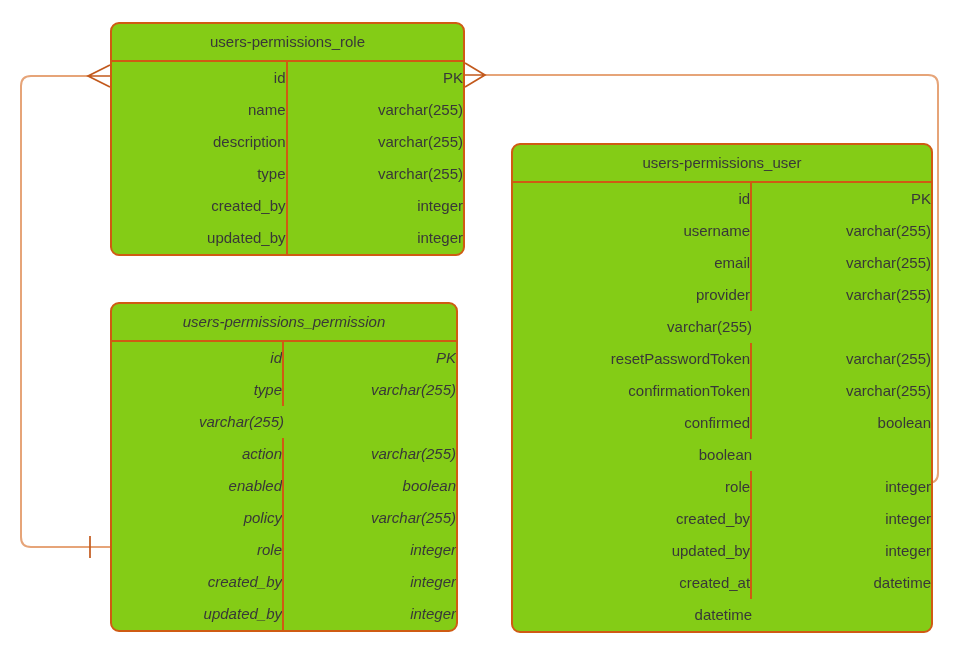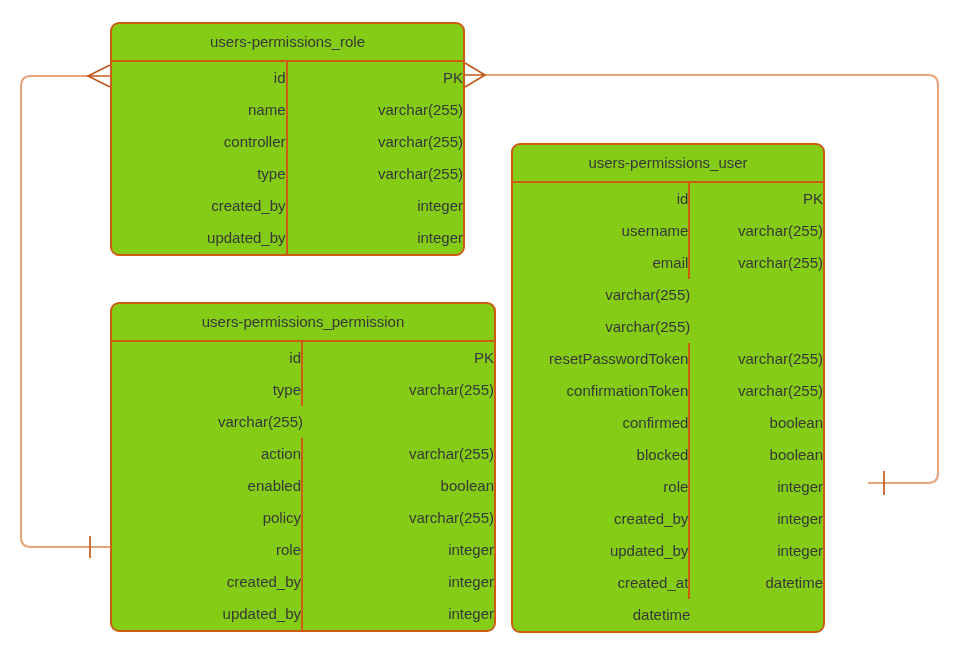--- a/index.html
+++ b/index.html
@@ -93,39 +93,39 @@
     <div class="er-rows">
         <div class="row">
           <div class="cell name">id</div>
           <div class="cell type">PK</div>
         </div>
         <div class="row">
           <div class="cell name">name</div>
           <div class="cell type">varchar(255)</div>
         </div>
         <div class="row">
-          <div class="cell name">controller</div>
+          <div class="cell name">description</div>
           <div class="cell type">varchar(255)</div>
         </div>
         <div class="row">
           <div class="cell name">type</div>
           <div class="cell type">varchar(255)</div>
         </div>
         <div class="row">
           <div class="cell name">created_by</div>
           <div class="cell type">integer</div>
         </div>
         <div class="row">
           <div class="cell name">updated_by</div>
           <div class="cell type">integer</div>
         </div>
       </div>
   </div>
 
-  <div class="er-table" style="left:110px; top:302px; width:386px; --split:50%;">
+  <div class="er-table" style="left:110px; top:302px; width:348px;font-style:italic; --split:50%;">
     <div class="er-title">users-permissions_permission</div>
     <div class="er-rows">
         <div class="row">
           <div class="cell name">id</div>
           <div class="cell type">PK</div>
         </div>
         <div class="row">
           <div class="cell name">type</div>
           <div class="cell type">varchar(255)</div>
         </div>
@@ -152,55 +152,55 @@
           <div class="cell name">created_by</div>
           <div class="cell type">integer</div>
         </div>
         <div class="row">
           <div class="cell name">updated_by</div>
           <div class="cell type">integer</div>
         </div>
       </div>
   </div>
 
-  <div class="er-table" style="left:511px; top:143px; width:314px; --split:57.2%;">
+  <div class="er-table" style="left:511px; top:143px; width:422px; --split:57.2%;">
     <div class="er-title">users-permissions_user</div>
     <div class="er-rows">
         <div class="row">
           <div class="cell name">id</div>
           <div class="cell type">PK</div>
         </div>
         <div class="row">
           <div class="cell name">username</div>
           <div class="cell type">varchar(255)</div>
         </div>
         <div class="row">
           <div class="cell name">email</div>
           <div class="cell type">varchar(255)</div>
         </div>
         <div class="row">
+          <div class="cell name">provider</div>
           <div class="cell type">varchar(255)</div>
         </div>
         <div class="row">
           <div class="cell type">varchar(255)</div>
         </div>
         <div class="row">
           <div class="cell name">resetPasswordToken</div>
           <div class="cell type">varchar(255)</div>
         </div>
         <div class="row">
           <div class="cell name">confirmationToken</div>
           <div class="cell type">varchar(255)</div>
         </div>
         <div class="row">
           <div class="cell name">confirmed</div>
           <div class="cell type">boolean</div>
         </div>
         <div class="row">
-          <div class="cell name">blocked</div>
           <div class="cell type">boolean</div>
         </div>
         <div class="row">
           <div class="cell name">role</div>
           <div class="cell type">integer</div>
         </div>
         <div class="row">
           <div class="cell name">created_by</div>
           <div class="cell type">integer</div>
         </div>

